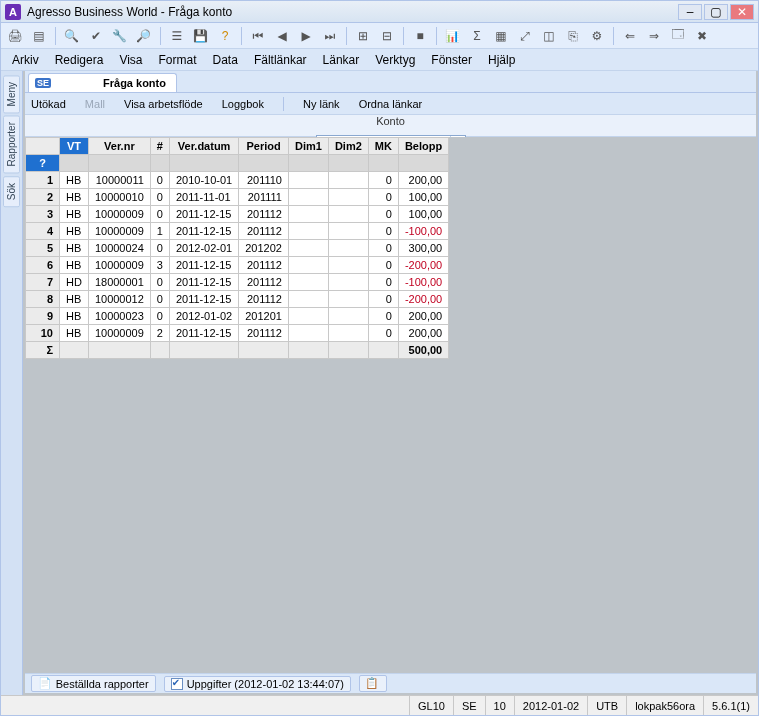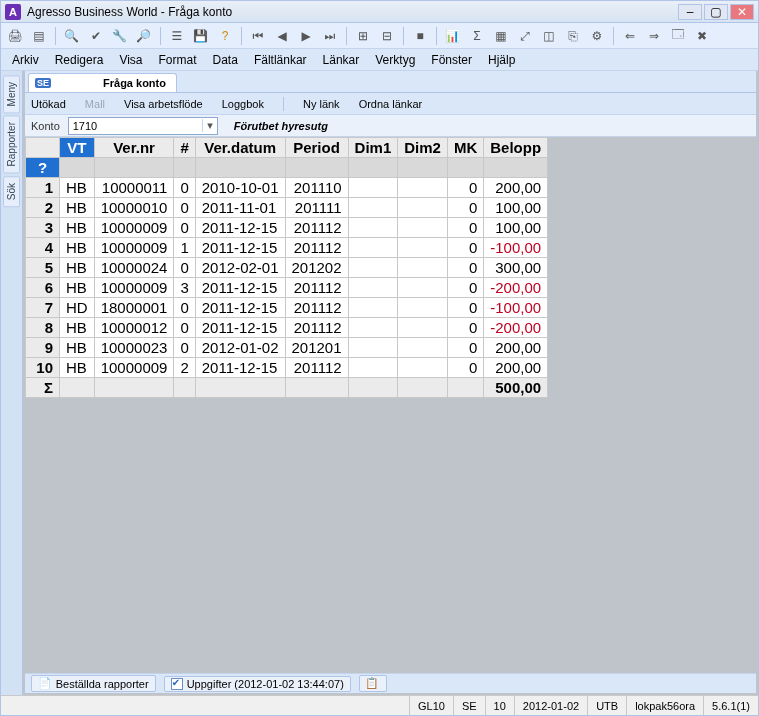--- a/index.html
+++ b/index.html
@@ -19,28 +19,28 @@
   .content-wrap { flex:1; display:flex; min-height:0; }
   .sidetabs { width:22px; background:#d3e1f4; border-right:1px solid #b0c4e8; display:flex; flex-direction:column; align-items:center; padding-top:4px; gap:2px;}
   .sidetab { writing-mode:vertical-rl; transform:rotate(180deg); font-size:10px; padding:6px 2px; color:#345; display:flex; align-items:center; gap:3px; border:1px solid #b8cce8; background:#e6eefb; border-radius:2px;}
   .work { flex:1; display:flex; flex-direction:column; background:#bec4c9; min-height:0; padding:0 2px 2px 2px;}
   .doc-tabs { height:22px; display:flex; align-items:flex-end; background:#dae7f8; border-bottom:1px solid #b0c4e8; padding-left:3px;}
   .doc-tab { background:#fff; border:1px solid #b0c4e8; border-bottom:none; border-radius:3px 3px 0 0; padding:3px 10px 3px 6px; font-size:11px; display:flex; align-items:center; gap:4px;}
   .doc-tab .sebadge { background:#3b73c9; color:#fff; font-size:9px; font-weight:bold; padding:0 2px; border-radius:2px;}
   .subtoolbar { height:22px; background:#dae7f8; border-bottom:1px solid #c3d4ec; display:flex; align-items:center; padding:0 6px; gap:19px; font-size:11px;}
   .subtoolbar .dim { color:#9aa7b8;}
   .subtoolbar .sep { width:1px; height:14px; background:#b0c4e8;}
-  .kontobar { height:22px; background:#eaf1fb; border-bottom:1px solid #c3d4ec; display:flex; align-items:center; padding:0 6px; gap:8px; font-size:11px;}
+  .kontobar { height:22px; background:#eaf1fb; border-bottom:1px solid #c3d4ec; display:flex; align-items:center; padding:0 6px; gap:8px; font-size:11px;flex-direction:column;}
   .kontobar label { color:#333;}
   .kontobar .combo { display:flex; align-items:center; border:1px solid #8aa8d0; background:#fff; height:18px; width:150px;}
   .kontobar .combo input { border:none; outline:none; width:100%; padding:0 4px; font-size:11px;}
   .kontobar .combo .arrow { width:16px; text-align:center; color:#555; border-left:1px solid #c3d4ec;}
   .kontobar .desc { margin-left:8px; font-weight:bold;font-style:italic;}
   .grid-area { flex:1; background:#bec4c9; overflow:auto; padding:0;}
-  table.grid { border-collapse:collapse; background:#fff; font-size:15px; }
+  table.grid { border-collapse:collapse; background:#fff; font-size:11px; }
   table.grid th, table.grid td { border:1px solid #c8c8c8; padding:1px 6px; height:17px; white-space:nowrap;}
   table.grid th { background:#ebebeb; font-weight:bold; }
   table.grid th.sel { background:#1f70d0; color:#fff;}
   table.grid td.rownum { background:#ebebeb; text-align:right; font-weight:bold; width:34px;}
   table.grid td.num { text-align:right;margin-left:45px;}
   table.grid td.neg { color:#c00020; text-align:right;}
   table.grid tr.filter td { background:#d9d9d9; height:17px;}
   table.grid tr.filter td.rownum { background:#1f70d0; color:#fff; text-align:center;}
   table.grid tr.sum td { background:#ebebeb; font-weight:bold;}
   .bottombar { height:20px; background:#dae7f8; border-top:1px solid #c3d4ec; display:flex; align-items:center; padding:0 6px; gap:8px; font-size:11px;}

